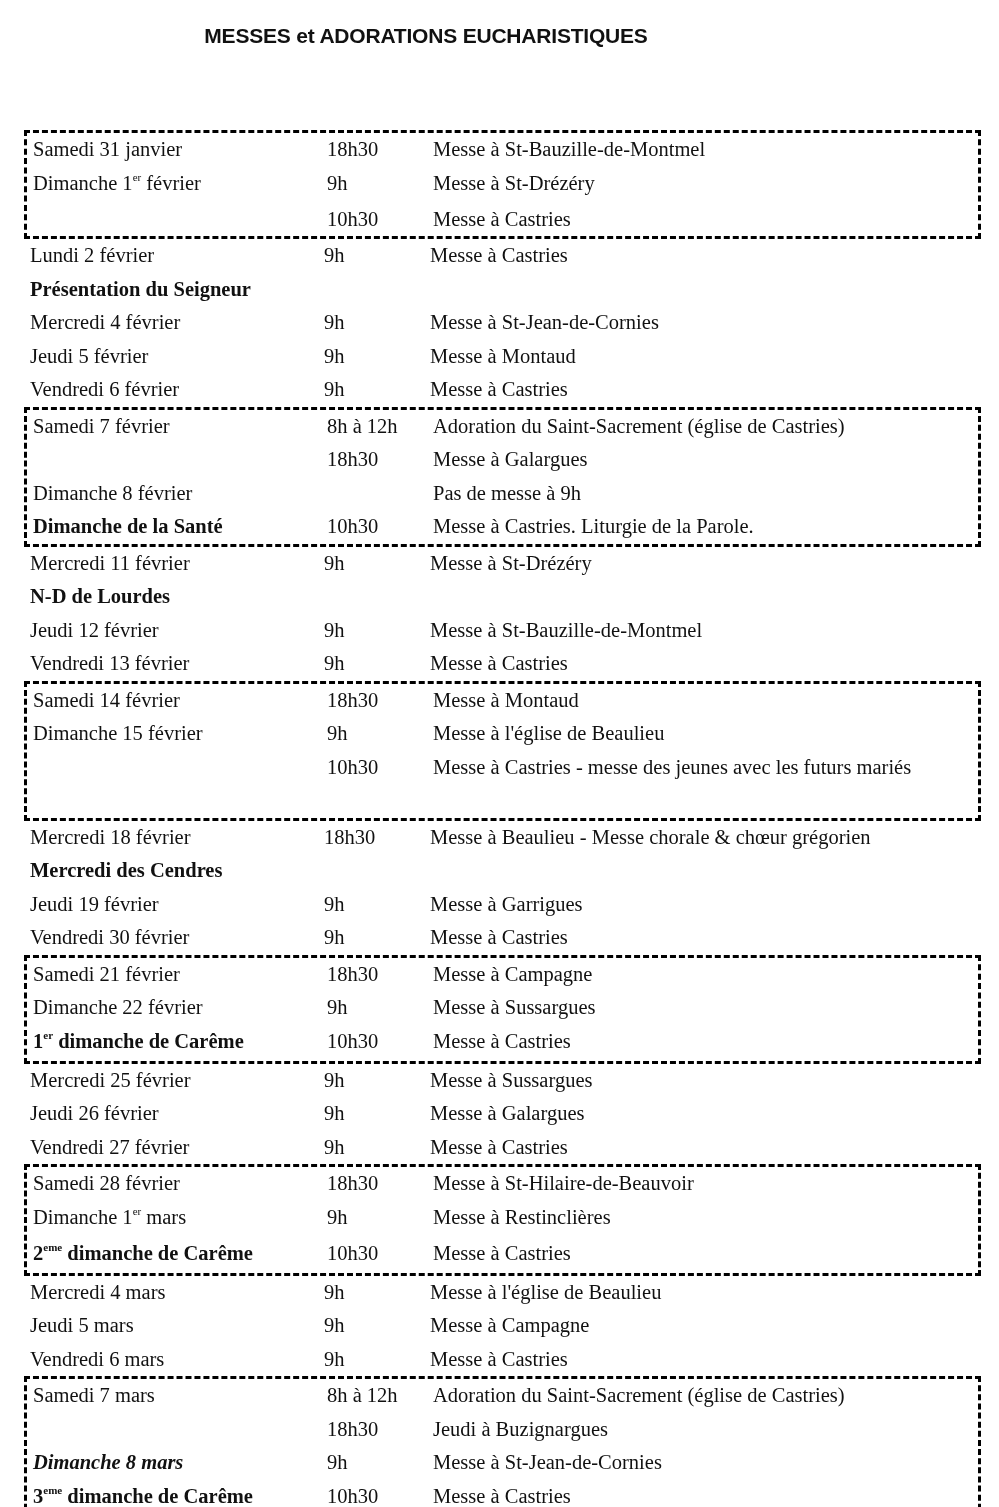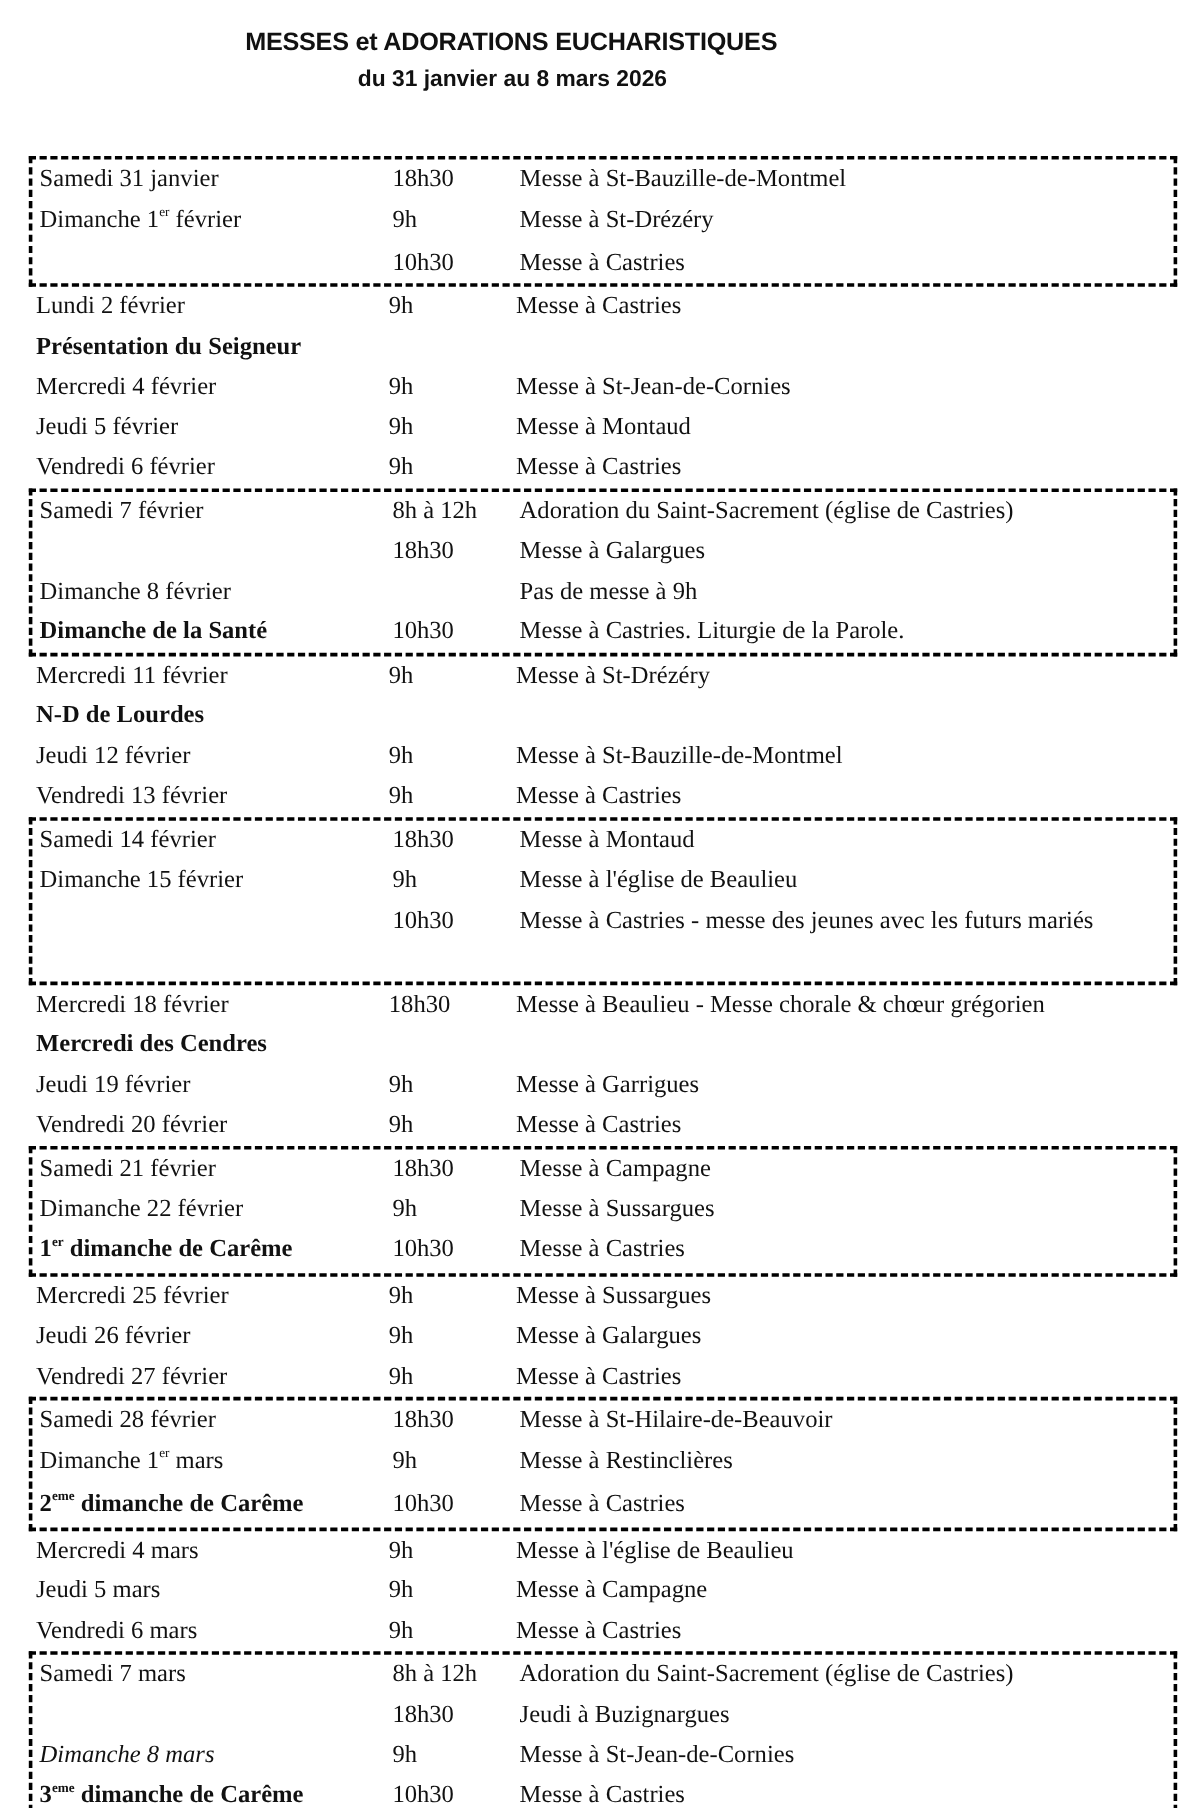--- a/index.html
+++ b/index.html
@@ -13,29 +13,28 @@
   .schedule { position: absolute; left: 24px; top: 130px; width: 957px; font-family: "Liberation Serif", serif; font-size: 20.5px; }
   .group { position: relative; }
   .group.weekend { border: 3px dashed #000; border-top-width: 3px; }
   .row { position: relative; height: 33.5px; }
   .row.tall { height: 36px; }
   .cell { position: absolute; top: 4px; white-space: nowrap; line-height: 24px; }
   .day { left: 6px; }
   .time { left: 300px; width: 96px; text-align: left; }
   .event { left: 406px; }
   .bold { font-weight: bold; }
-  .italic-bold { font-weight: normal; font-style: italic; }
+  .italic-bold { font-weight: bold; font-style: italic; }
   sup { font-size: 11px; vertical-align: 9px; line-height: 0; }
 </style>
 </head>
 <body>
 
 <div class="header">
   <div class="title">MESSES et ADORATIONS EUCHARISTIQUES</div>
-  <div class="subtitle">du 31 janvier au 8 mars 2026</div>
 </div>
 
 <div class="schedule" id="schedule">
     <div class="group weekend">
       <div class="row">
         <span class="cell day">Samedi 31 janvier</span>
         <span class="cell time">18h30</span>
         <span class="cell event">Messe à St-Bauzille-de-Montmel</span>
       </div>
       <div class="row tall">
@@ -152,21 +151,21 @@
         <span class="cell day bold">Mercredi des Cendres</span>
         <span class="cell time"></span>
         <span class="cell event"></span>
       </div>
       <div class="row">
         <span class="cell day">Jeudi 19 février</span>
         <span class="cell time">9h</span>
         <span class="cell event">Messe à Garrigues</span>
       </div>
       <div class="row">
-        <span class="cell day">Vendredi 20 février</span>
+        <span class="cell day">Vendredi 30 février</span>
         <span class="cell time">9h</span>
         <span class="cell event">Messe à Castries</span>
       </div>
     </div>
     <div class="group weekend">
       <div class="row">
         <span class="cell day">Samedi 21 février</span>
         <span class="cell time">18h30</span>
         <span class="cell event">Messe à Campagne</span>
       </div>

